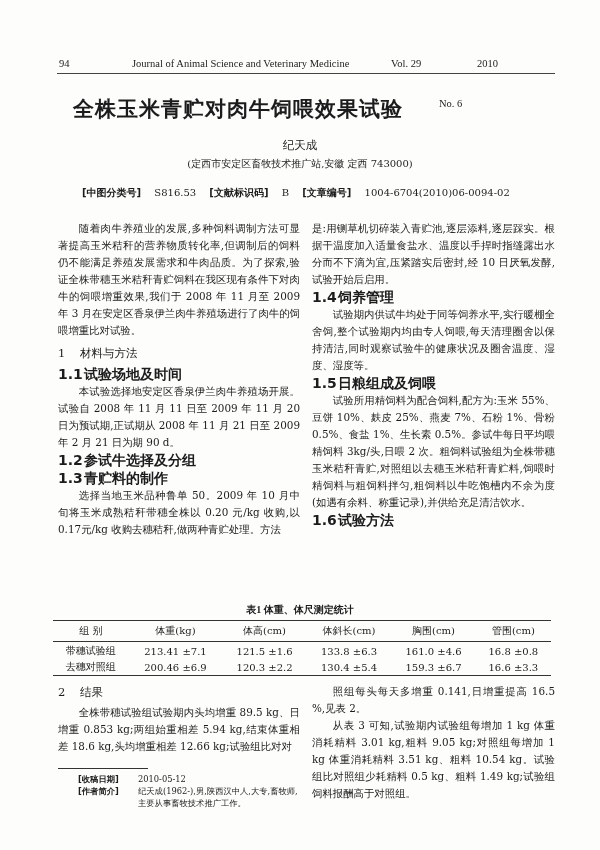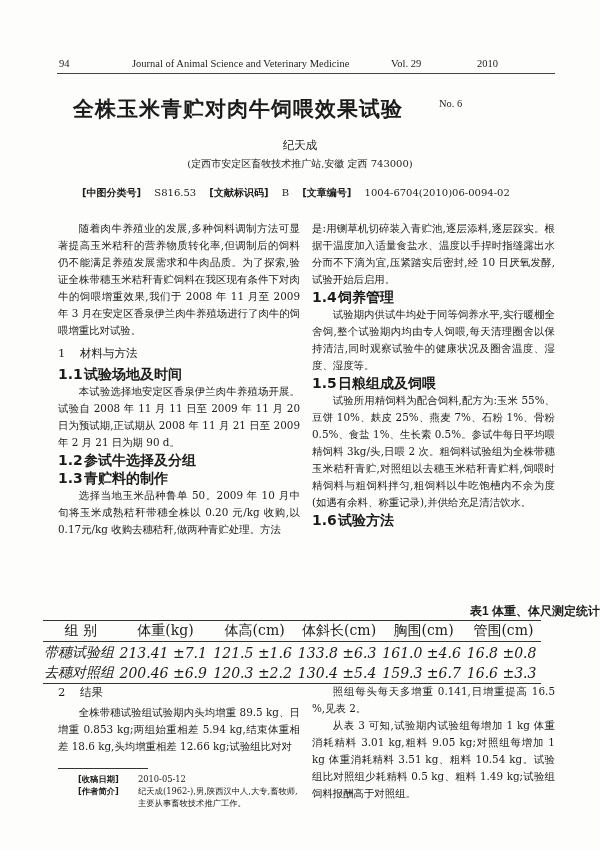--- a/index.html
+++ b/index.html
@@ -19,24 +19,24 @@
   .meta span { margin-right:10px; }
   .col { position:absolute; font-size:10.4px; line-height:17px; text-align:justify; }
   .col p { margin:0; text-indent:2em; }
   .col .np { text-indent:0; }
   .h1 { font-size:11.5px; margin:5px 0 3px 0; line-height:18px; }
   .h1 .n { display:inline-block; width:22px; }
   .h2 { font-family:"DejaVu Sans",sans-serif; font-weight:bold; font-size:14px; line-height:18px; }
   .h2 .n { display:inline-block; width:26px; }
   .left1 { left:58px; top:220px; width:242px; }
   .right1 { left:312px; top:220px; width:243px; }
-  .tab-cap { position:absolute; left:0; top:603px; width:600px; text-align:right; font-family:Liberation Sans, sans-serif; font-weight:bold; font-size:12px; }
-  table.t1 { position:absolute; left:43px; top:620px; width:498px; border-collapse:collapse; font-size:14px; border-top:1.5px solid #333; border-bottom:1.5px solid #333; }
+  .tab-cap { position:absolute; left:0; top:603px; width:600px; text-align:center; font-family:Liberation Serif, serif; font-weight:bold; font-size:10px; }
+  table.t1 { position:absolute; left:53px; top:620px; width:498px; border-collapse:collapse; font-size:10px; border-top:1.5px solid #333; border-bottom:1.5px solid #333; }
   table.t1 th { font-weight:normal; height:18px; border-bottom:1px solid #333; }
-  table.t1 td { height:13px;font-style:italic; }
+  table.t1 td { text-align:center; height:13px; }
   table.t1 tr.first td { padding-top:2px; }
   .left2 { left:58px; top:678px; width:242px; }
   .right2 { left:312px; top:683px; width:243px; }
   .foot-rule { position:absolute; left:58px; top:768px; width:90px; border-top:1px solid #333; }
   .footnote { position:absolute; left:78px; top:773px; font-size:8.3px; line-height:12px; }
   .footnote .row { display:flex; }
   .footnote .fk { font-family:"DejaVu Sans",sans-serif; font-weight:bold; width:60px; flex:none; }
   .footnote .fv { width:160px; }
 </style>
 </head>

